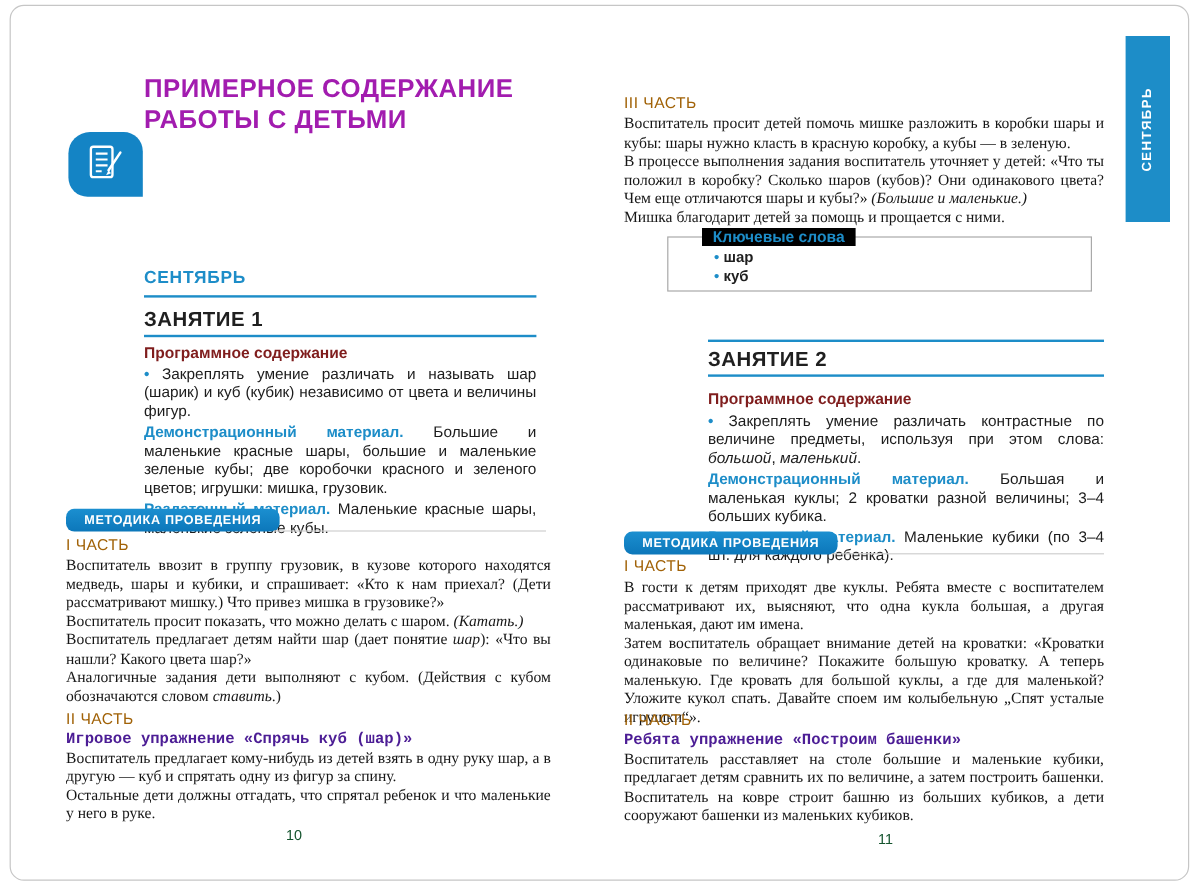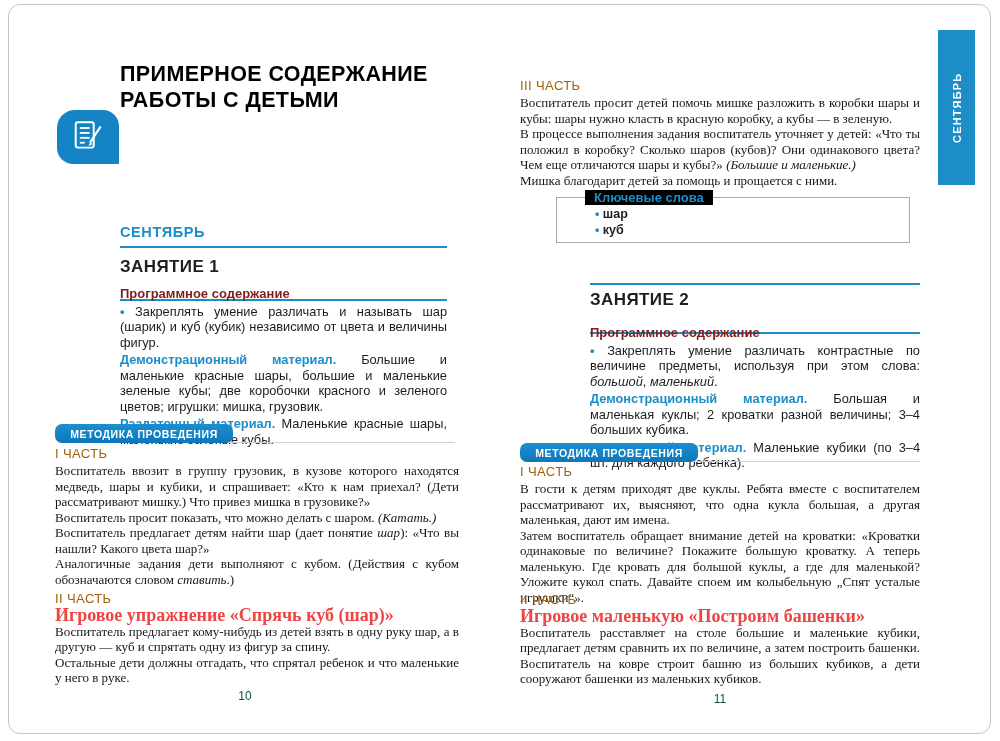--- a/index.html
+++ b/index.html
@@ -4,47 +4,47 @@
 <style>
   * { margin:0; padding:0; box-sizing:border-box; }
   html,body { width:1000px; height:741px; background:#ffffff; overflow:hidden;
               font-family:"Liberation Sans", sans-serif; color:#1c1c1c; }
   .abs { position:absolute; }
 
   
   .frame { position:absolute; left:8px; top:4px; right:9px; bottom:7px;
            border:1px solid #c6c6c6; border-radius:12px; }
   .main-title { left:120px; top:61px; width:350px; font-size:21.5px; line-height:26px;
-                font-weight:600; color:#000000; letter-spacing:0.4px; }
+                font-weight:600; color:#a21caf; letter-spacing:0.4px; }
   .icon-box { left:57px; top:110px; width:62px; height:54px; background:#1484c5;
               border-radius:18px 16px 0 16px; display:flex; align-items:center; justify-content:center; }
   .month-heading { left:120px; top:224px; width:327px; font-size:14.5px; font-weight:700;
                    color:#1d8dc8; letter-spacing:0.6px; padding-bottom:6px;
                    border-bottom:2px solid #1d8dc8; }
   .lesson-title { font-size:17px; font-weight:700; color:#1f1f1f; letter-spacing:0.4px;
-                  padding:5px 0 22px 0; border-bottom:2px solid #1d8dc8; }
+                  padding:5px 0 2px 0; border-bottom:2px solid #1d8dc8; }
   .top-rule { height:2px; background:#1d8dc8; }
   .sec-label { font-size:13px; font-weight:700; color:#7f1d1d; margin-bottom:2px; }
   .sans-body { font-size:12.8px; line-height:15.5px; text-align:justify; hyphens:auto; }
   .sans-body p { margin-top:2px; }
   .sans-body .inline-label { color:#1d8dc8; font-weight:700; }
   .bulleted::before { content:"•  "; color:#1d8dc8; font-weight:700; }
 
   .badge { height:19px; width:178px; background:linear-gradient(#1b8fd0,#0c77ba);
            border-radius:7px; color:#ffffff; font-size:10.5px; font-weight:700;
            letter-spacing:0.6px; display:flex; align-items:center; justify-content:center; }
   .badge-line { height:1px; background:#cfcfcf; }
 
   .part-heading { font-size:13px; font-weight:400; color:#a16207; letter-spacing:0.4px;
                   margin-bottom:2px; }
   .serif-body { font-family:"Liberation Serif", serif; font-size:13px; line-height:15.5px;
                 text-align:justify; hyphens:auto; color:#161616; }
   .serif-body p { margin:0; }
-  .serif-subtitle { font-family:Liberation Serif, serif; font-weight:700; font-size:18px;
-                    line-height:15.5px; color:#ef4444; }
+  .serif-subtitle { font-family:Liberation Mono, monospace; font-weight:700; font-size:13px;
+                    line-height:15.5px; color:#4c1d95; }
 
   .page-number { font-size:12px; color:#14532d; text-align:center; }
 
   
   .kw-box { left:556px; top:197px; width:354px; height:46px; border:1px solid #a9a9a9; }
   .kw-legend { position:absolute; left:28px; top:-8px; background:#000000; padding:0 9px;
                font-size:13px; font-weight:700; color:#1d8dc8; }
   .kw-items { padding:8px 0 0 38px; }
   .kw-item { font-size:12.5px; font-weight:700; line-height:16px; color:#1f1f1f; }
   .kw-item::before { content:"•  "; color:#1d8dc8; }
@@ -149,21 +149,21 @@
 <div class="abs" style="left:520px; top:464px; width:400px;">
   <div class="part-heading">I ЧАСТЬ</div>
   <div class="serif-body">
     <p>В гости к детям приходят две куклы. Ребята вместе с воспитателем рассматривают их, выясняют, что одна кукла большая, а другая маленькая, дают им имена.</p>
     <p>Затем воспитатель обращает внимание детей на кроватки: «Кроватки одинаковые по величине? Покажите большую кроватку. А теперь маленькую. Где кровать для большой куклы, а где для маленькой? Уложите кукол спать. Давайте споем им колыбельную „Спят усталые игрушки“».</p>
   </div>
 </div>
 
 <div class="abs" style="left:520px; top:592px; width:400px;">
   <div class="part-heading">II ЧАСТЬ</div>
-  <div class="serif-subtitle">Игровое маленькую «Построим башенки»</div>
+  <div class="serif-subtitle">Ребята упражнение «Построим башенки»</div>
   <div class="serif-body">
     <p>Воспитатель расставляет на столе большие и маленькие кубики, предлагает детям сравнить их по величине, а затем построить башенки. Воспитатель на ковре строит башню из больших кубиков, а дети сооружают башенки из маленьких кубиков.</p>
   </div>
 </div>
 
-<div class="abs page-number" style="left:520px; top:692px; width:400px;">11</div>
+<div class="abs page-number" style="left:538px; top:692px; width:400px;">11</div>
 
 <div class="abs side-tab">СЕНТЯБРЬ</div>
 
 </body></html>

